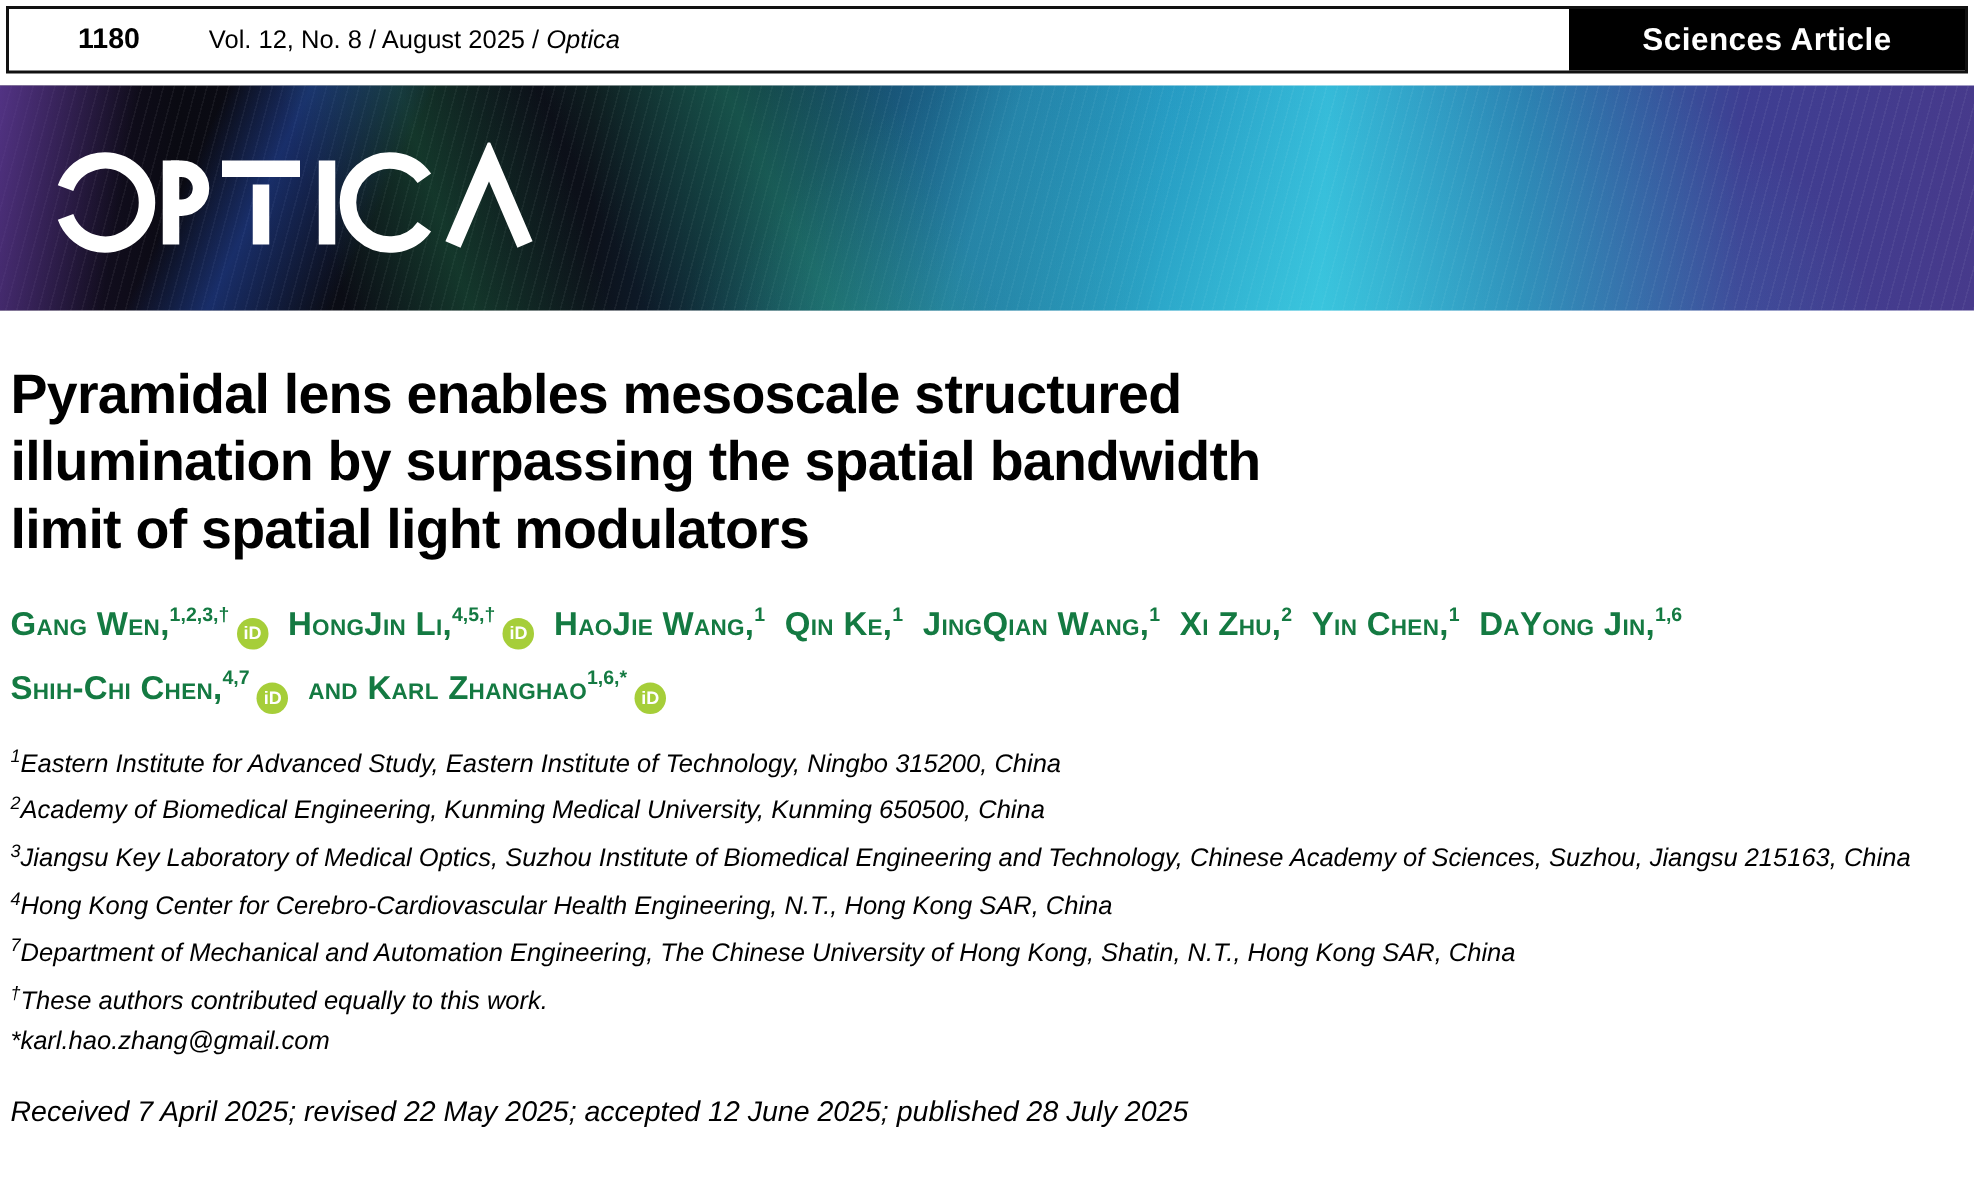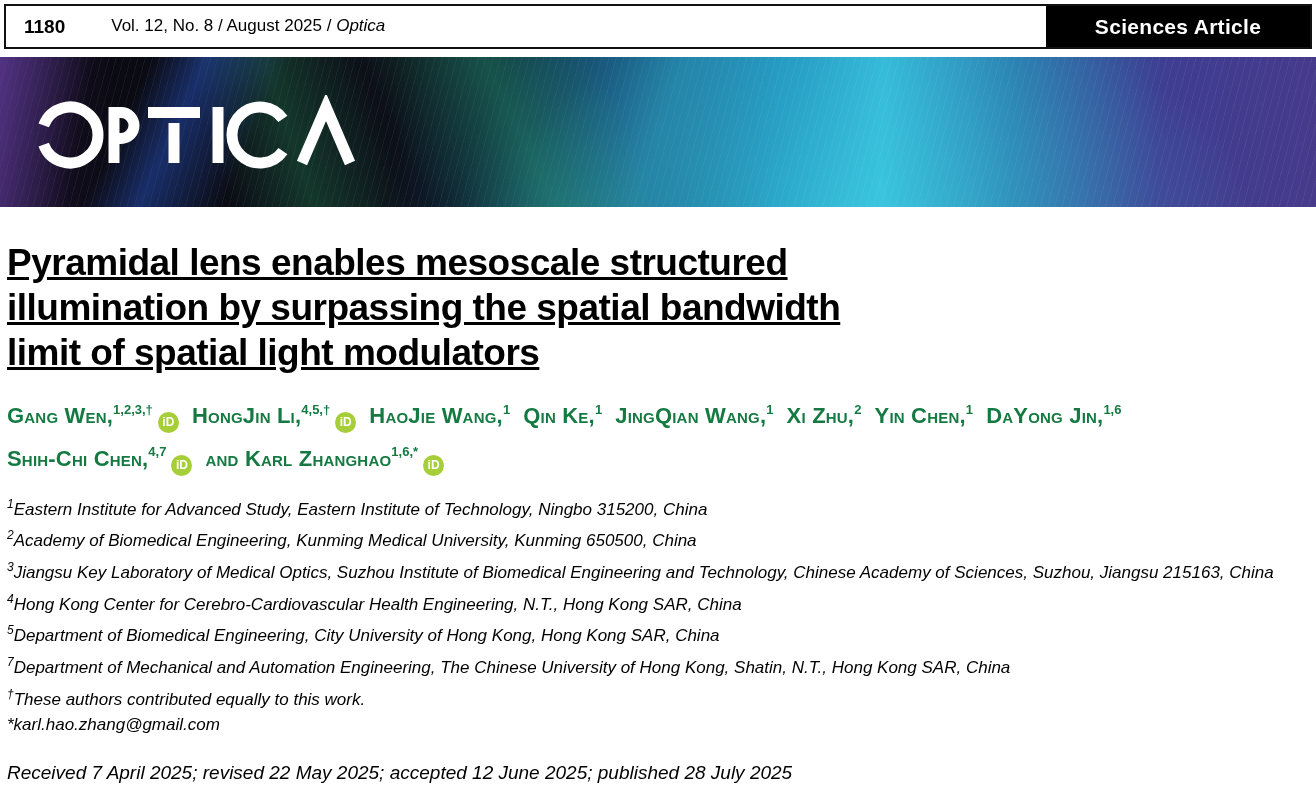--- a/index.html
+++ b/index.html
@@ -10,21 +10,21 @@
     overflow:hidden;
   }
   .page { width:1316px; height:795px; position:relative; }
 
   
   .journal-header {
     position:absolute; left:4px; top:4px; right:4px; height:45px;
     border:2px solid #111; background:#fff;
     display:flex; align-items:center; justify-content:space-between;
   }
-  .head-left { display:flex; align-items:flex-start; padding-left:18px; }
+  .head-left { display:flex; align-items:center; padding-left:46px; }
   .page-num { font-weight:700; font-size:19px; color:#000; }
   .vol-info { font-size:17px; color:#000; margin-left:46px; }
   .journal-italic { font-style:italic; }
   .badge {
     height:100%; width:264px; background:var(--badge-bg,#000);
     color:var(--badge-text,#fff); font-weight:700; font-size:21px;
     display:flex; align-items:center; justify-content:center;
     letter-spacing:0.3px;
   }
 
@@ -45,21 +45,21 @@
   }
   .logo-svg { position:absolute; left:36px; top:38px; }
 
   
   .content { position:absolute; left:7px; top:222px; right:7px; }
 
   .title {
     font-size:37px; font-weight:700; color:#000;
     line-height:45px; letter-spacing:-0.5px; margin-top:18px;
   }
-  .title span { display:block;text-decoration:underline; }
+  .title span { display:block; }
 
   .authors {
     margin-top:17px; color:var(--author-green,#147A42);
     font-weight:700; font-size:22px; line-height:37px;
   }
   .author { margin-right:7px; white-space:nowrap; }
   .nm, .and { font-variant:small-caps; letter-spacing:0.2px; }
   .authors sup { font-size:13px; font-weight:700; position:relative; top:-1px;text-align:center; }
   .orcid {
     display:inline-block; width:21px; height:21px; border-radius:50%;
@@ -114,21 +114,20 @@
       <span>limit of spatial light modulators</span>
     </h1>
 
     <div class="authors" id="authors"><span class="author"><span class="nm">Gang Wen,</span><sup>1,2,3,†</sup><span class="orcid">iD</span></span> <span class="author"><span class="nm">HongJin Li,</span><sup>4,5,†</sup><span class="orcid">iD</span></span> <span class="author"><span class="nm">HaoJie Wang,</span><sup>1</sup></span> <span class="author"><span class="nm">Qin Ke,</span><sup>1</sup></span> <span class="author"><span class="nm">JingQian Wang,</span><sup>1</sup></span> <span class="author"><span class="nm">Xi Zhu,</span><sup>2</sup></span> <span class="author"><span class="nm">Yin Chen,</span><sup>1</sup></span> <span class="author"><span class="nm">DaYong Jin,</span><sup>1,6</sup></span> <span class="author"><span class="nm">Shih-Chi Chen,</span><sup>4,7</sup><span class="orcid">iD</span></span> <span class="author"><span class="and">and </span><span class="nm">Karl Zhanghao</span><sup>1,6,*</sup><span class="orcid">iD</span></span> </div>
 
     <div class="affiliations" id="affiliations">
         <div class="aff"><sup>1</sup><span>Eastern Institute for Advanced Study, Eastern Institute of Technology, Ningbo 315200, China</span></div>
         <div class="aff"><sup>2</sup><span>Academy of Biomedical Engineering, Kunming Medical University, Kunming 650500, China</span></div>
         <div class="aff"><sup>3</sup><span>Jiangsu Key Laboratory of Medical Optics, Suzhou Institute of Biomedical Engineering and Technology, Chinese Academy of Sciences, Suzhou, Jiangsu 215163, China</span></div>
         <div class="aff"><sup>4</sup><span>Hong Kong Center for Cerebro-Cardiovascular Health Engineering, N.T., Hong Kong SAR, China</span></div>
-        <div class="aff"><sup>5</sup><span>Department of Biomedical Engineering, City University of Hong Kong, Hong Kong SAR, China</span></div>
         <div class="aff"><sup>7</sup><span>Department of Mechanical and Automation Engineering, The Chinese University of Hong Kong, Shatin, N.T., Hong Kong SAR, China</span></div>
         <div class="aff"><sup>†</sup><span>These authors contributed equally to this work.</span></div>
         <div class="aff"><span>*karl.hao.zhang@gmail.com</span></div>
       </div>
 
     <div class="dates">Received 7 April 2025; revised 22 May 2025; accepted 12 June 2025; published 28 July 2025</div>
 
   </div>
 </div>
 

